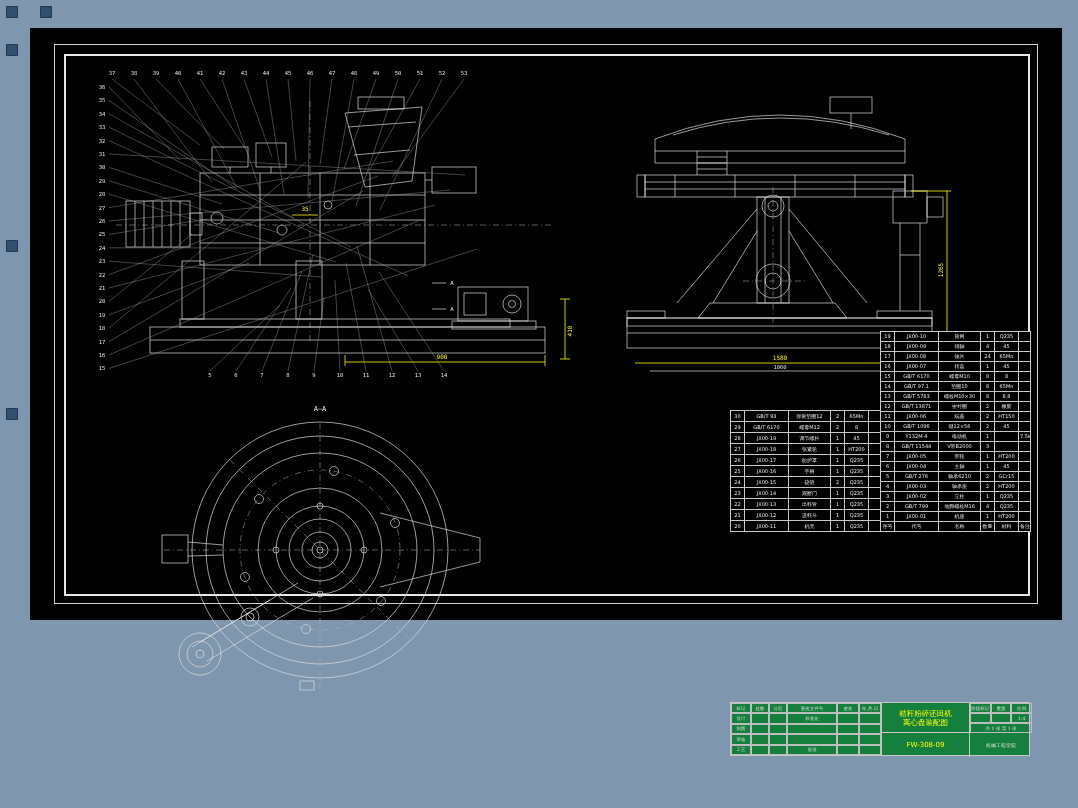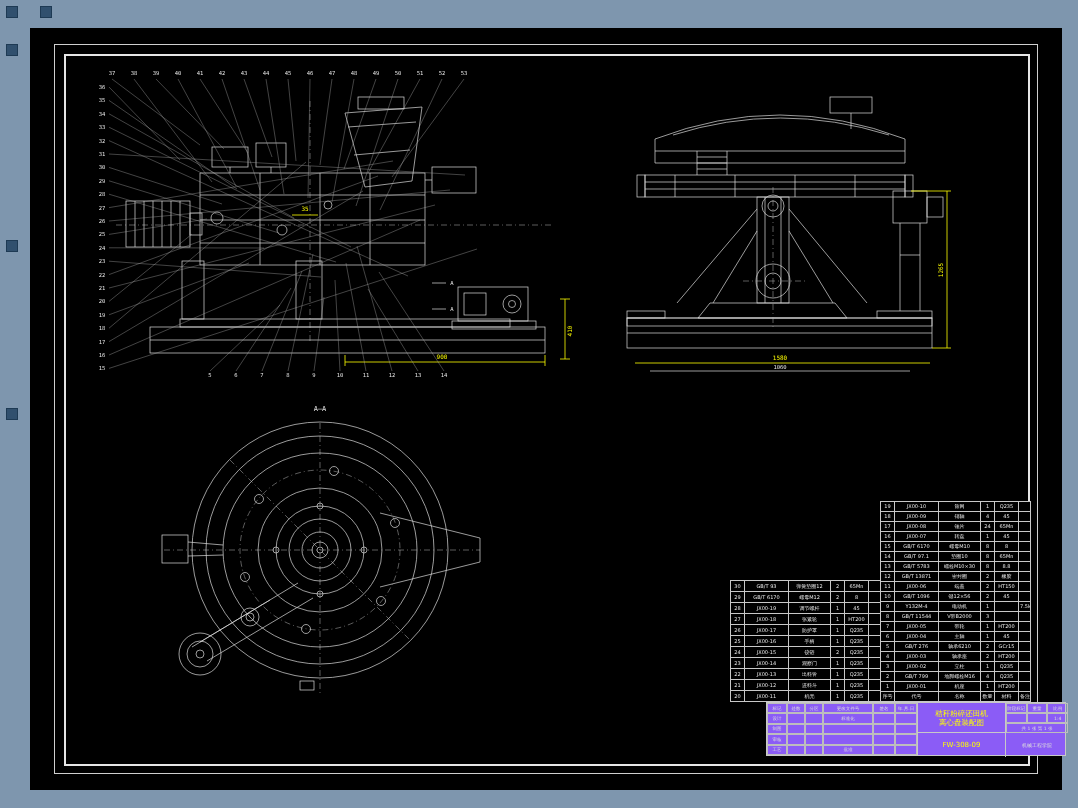--- a/index.html
+++ b/index.html
@@ -2,43 +2,43 @@
 <html><head>
 <meta charset="utf-8">
 <style>
   *{margin:0;padding:0;box-sizing:border-box}
   html,body{width:1078px;height:808px;background:#7e96ae;overflow:hidden;
     font-family:"DejaVu Sans","Liberation Sans",sans-serif}
   .desktop{position:absolute;inset:0}
   .dicon{position:absolute;width:12px;height:12px;background:#31506e;border:1px solid #1e3a54}
   .dicon.i1{left:6px;top:6px}.dicon.i2{left:40px;top:6px}
   .dicon.i3{left:6px;top:44px}.dicon.i4{left:6px;top:240px}.dicon.i5{left:6px;top:408px}
-  .canvas{position:absolute;left:30px;top:28px;width:1032px;height:762px;background:#000}
+  .canvas{position:absolute;left:30px;top:28px;width:1032px;height:592px;background:#000}
   .frame-outer{position:absolute;left:24px;top:16px;right:24px;bottom:16px;border:1px solid #cfcfcf}
   .frame-inner{position:absolute;left:34px;top:26px;right:32px;bottom:24px;border:2px solid #e6e6e6}
   svg.view{position:absolute;overflow:visible}
   #front-view{left:30px;top:27px;width:560px;height:360px}
   #side-view{left:585px;top:47px;width:360px;height:310px}
   #plan-view{left:120px;top:367px;width:340px;height:312px}
   .sk line,.sk rect,.sk circle,.sk path,.sk polygon,.sk polyline{stroke:#dcdcdc;stroke-width:.7;fill:none}
   .sk .d{stroke-dasharray:6 3 1 3;stroke-width:.5;stroke:#b9b9b9}
   .co{fill:#e6e6e6;font-size:5.5px;text-anchor:middle;font-family:"DejaVu Sans Mono",monospace}
   .ld{stroke:#a9a9a9;stroke-width:.4}
   .yg line{stroke:#ffff00;stroke-width:.8;fill:none}
   .yt{fill:#ffff00;font-size:6px;text-anchor:middle;font-family:"DejaVu Sans Mono",monospace}
   .sec{fill:#e6e6e6;font-size:7px;text-anchor:middle;font-family:"DejaVu Sans Mono",monospace}
   table.bom{position:absolute;border-collapse:collapse;table-layout:fixed;color:#e8e8e8;
     font-size:5px;line-height:1;background:#000}
   table.bom td{border:1px solid #c8c8c8;height:10px;padding:0 1px;overflow:hidden;
     white-space:nowrap;text-align:center}
   #bom-right{left:850px;bottom:88px;width:150px}
   #bom-left{left:700px;bottom:88px;width:150px}
   #bom-left td{height:11px}
-  .titleblock{position:absolute;left:736px;top:674px;width:300px;height:54px;
-    display:flex;border:1px solid #c8c8c8;background:#8b5cf6}
+  .titleblock{position:absolute;left:700px;top:674px;width:300px;height:54px;
+    display:flex;border:1px solid #c8c8c8;background:#15803d}
   #tb-left{width:150px;height:100%;display:grid;
     grid-template-columns:20px 18px 18px 50px 22px 22px;grid-auto-rows:1fr}
   .tb-cell{border:1px solid #bdbdbd;font-size:4.5px;color:#ddd;display:flex;
     align-items:center;justify-content:center;overflow:hidden;white-space:nowrap}
   #tb-right{width:150px;height:100%;position:relative;border-left:1px solid #c8c8c8}
   .tb-title{position:absolute;left:0;top:0;width:88px;height:30px;color:#ffff00;
     font-size:7.5px;line-height:1.2;display:flex;flex-direction:column;align-items:center;
     justify-content:center;border-right:1px solid #c8c8c8;border-bottom:1px solid #c8c8c8;
     text-align:center;overflow:hidden}
   .tb-grid{position:absolute;left:88px;top:0;width:62px;height:30px;display:grid;

